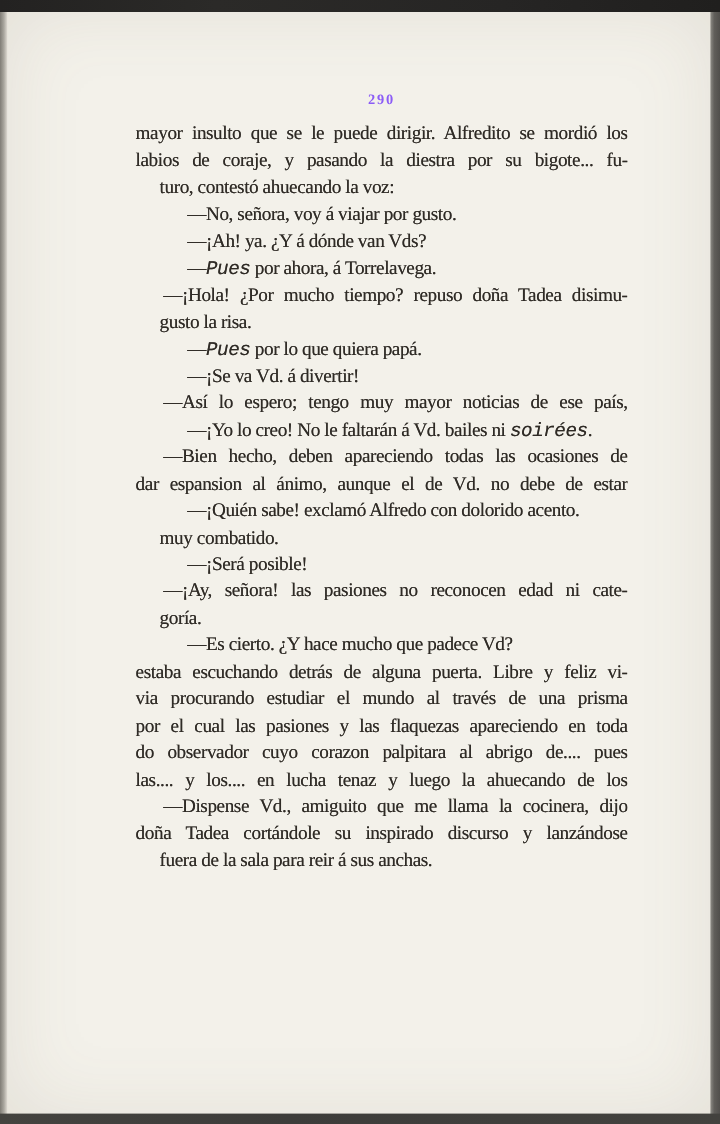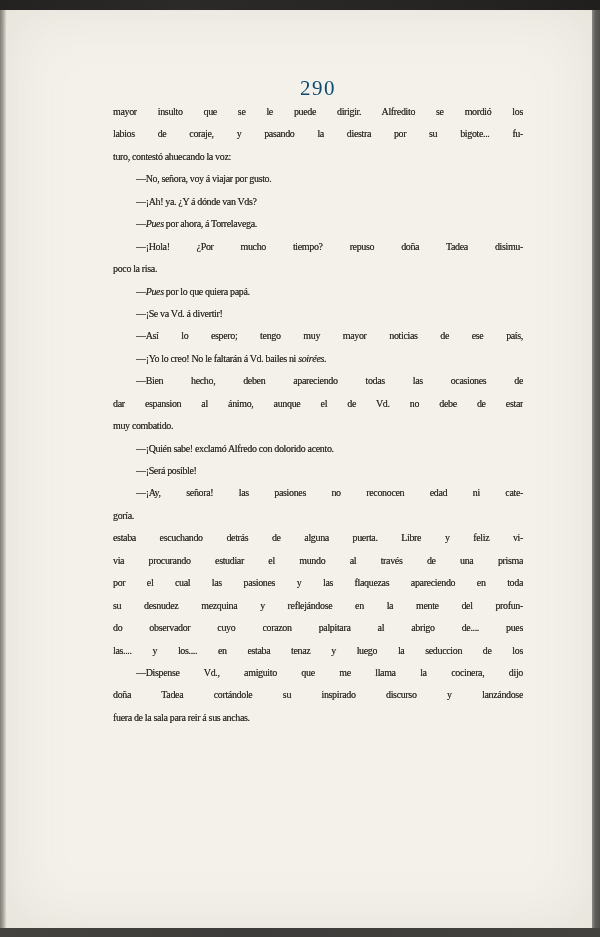--- a/index.html
+++ b/index.html
@@ -47,51 +47,53 @@
     width: 8px;
     background: linear-gradient(to left, #514f4c, #605e5a 60%, #8d8b85);
     z-index: 2;
   }
   .page-number {
     position: absolute;
     top: 76px;
     left: 113px;
     width: 410px;
     text-align: center;
-    font-size: 21px;
-    font-weight: 400;
+    font-size: 12px;
+    font-weight: 700;
     letter-spacing: 1.5px;
-    color: #0c4a6e;
+    color: #8b5cf6;
   }
   .text-block {
     position: absolute;
     top: 101px;
     left: 113px;
     width: 410px;
     color: #2f2b26;
   }
   .text-line {
-    font-size: 10px;
+    font-size: 16px;
     line-height: 22.45px;
     letter-spacing: -0.35px;
     text-align: justify;
     text-align-last: justify;
     white-space: normal;
     height: 22.45px;
     overflow: hidden;
     text-shadow: 0 0 0.4px rgba(47, 43, 38, 0.75);
   }
   .text-line.last {
     text-align-last: left;
+    margin-left: 20px;
   }
   .text-line.indent {
     text-indent: 23px;
   }
   .italic {
     font-style: italic;
+    font-family: Liberation Mono, monospace;
   }
 </style>
 </head>
 <body>
 
 <div class="scan">
   <div class="edge-top"></div>
   <div class="edge-bottom"></div>
   <div class="edge-left"></div>
   <div class="edge-right"></div>
@@ -99,35 +101,35 @@
   <div class="page-number">290</div>
 
   <div class="text-block">
       <div class="text-line"><span>mayor insulto que se le puede dirigir. Alfredito se mordió los</span></div>
       <div class="text-line"><span>labios de coraje, y pasando la diestra por su bigote... fu-</span></div>
       <div class="text-line last"><span>turo, contestó ahuecando la voz:</span></div>
       <div class="text-line indent last"><span>—No, señora, voy á viajar por gusto.</span></div>
       <div class="text-line indent last"><span>—¡Ah! ya. ¿Y á dónde van Vds?</span></div>
       <div class="text-line indent last"><span>—</span><span class="italic">Pues</span><span> por ahora, á Torrelavega.</span></div>
       <div class="text-line indent"><span>—¡Hola! ¿Por mucho tiempo? repuso doña Tadea disimu-</span></div>
-      <div class="text-line last"><span>poco la risa.</span></div>
+      <div class="text-line last"><span>gusto la risa.</span></div>
       <div class="text-line indent last"><span>—</span><span class="italic">Pues</span><span> por lo que quiera papá.</span></div>
       <div class="text-line indent last"><span>—¡Se va Vd. á divertir!</span></div>
       <div class="text-line indent"><span>—Así lo espero; tengo muy mayor noticias de ese país,</span></div>
       <div class="text-line indent last"><span>—¡Yo lo creo! No le faltarán á Vd. bailes ni </span><span class="italic">soirées</span><span>.</span></div>
       <div class="text-line indent"><span>—Bien hecho, deben apareciendo todas las ocasiones de</span></div>
       <div class="text-line"><span>dar espansion al ánimo, aunque el de Vd. no debe de estar</span></div>
+      <div class="text-line indent last"><span>—¡Quién sabe! exclamó Alfredo con dolorido acento.</span></div>
       <div class="text-line last"><span>muy combatido.</span></div>
-      <div class="text-line indent last"><span>—¡Quién sabe! exclamó Alfredo con dolorido acento.</span></div>
       <div class="text-line indent last"><span>—¡Será posible!</span></div>
       <div class="text-line indent"><span>—¡Ay, señora! las pasiones no reconocen edad ni cate-</span></div>
       <div class="text-line last"><span>goría.</span></div>
+      <div class="text-line indent last"><span>—Es cierto. ¿Y hace mucho que padece Vd?</span></div>
       <div class="text-line"><span>estaba escuchando detrás de alguna puerta. Libre y feliz vi-</span></div>
       <div class="text-line"><span>via procurando estudiar el mundo al través de una prisma</span></div>
       <div class="text-line"><span>por el cual las pasiones y las flaquezas apareciendo en toda</span></div>
-      <div class="text-line"><span>su desnudez mezquina y reflejándose en la mente del profun-</span></div>
       <div class="text-line"><span>do observador cuyo corazon palpitara al abrigo de.... pues</span></div>
-      <div class="text-line"><span>las.... y los.... en estaba tenaz y luego la seduccion de los</span></div>
+      <div class="text-line"><span>las.... y los.... en lucha tenaz y luego la ahuecando de los</span></div>
       <div class="text-line indent"><span>—Dispense Vd., amiguito que me llama la cocinera, dijo</span></div>
       <div class="text-line"><span>doña Tadea cortándole su inspirado discurso y lanzándose</span></div>
       <div class="text-line last"><span>fuera de la sala para reir á sus anchas.</span></div>
     </div>
 </div>
 
 </body></html>

